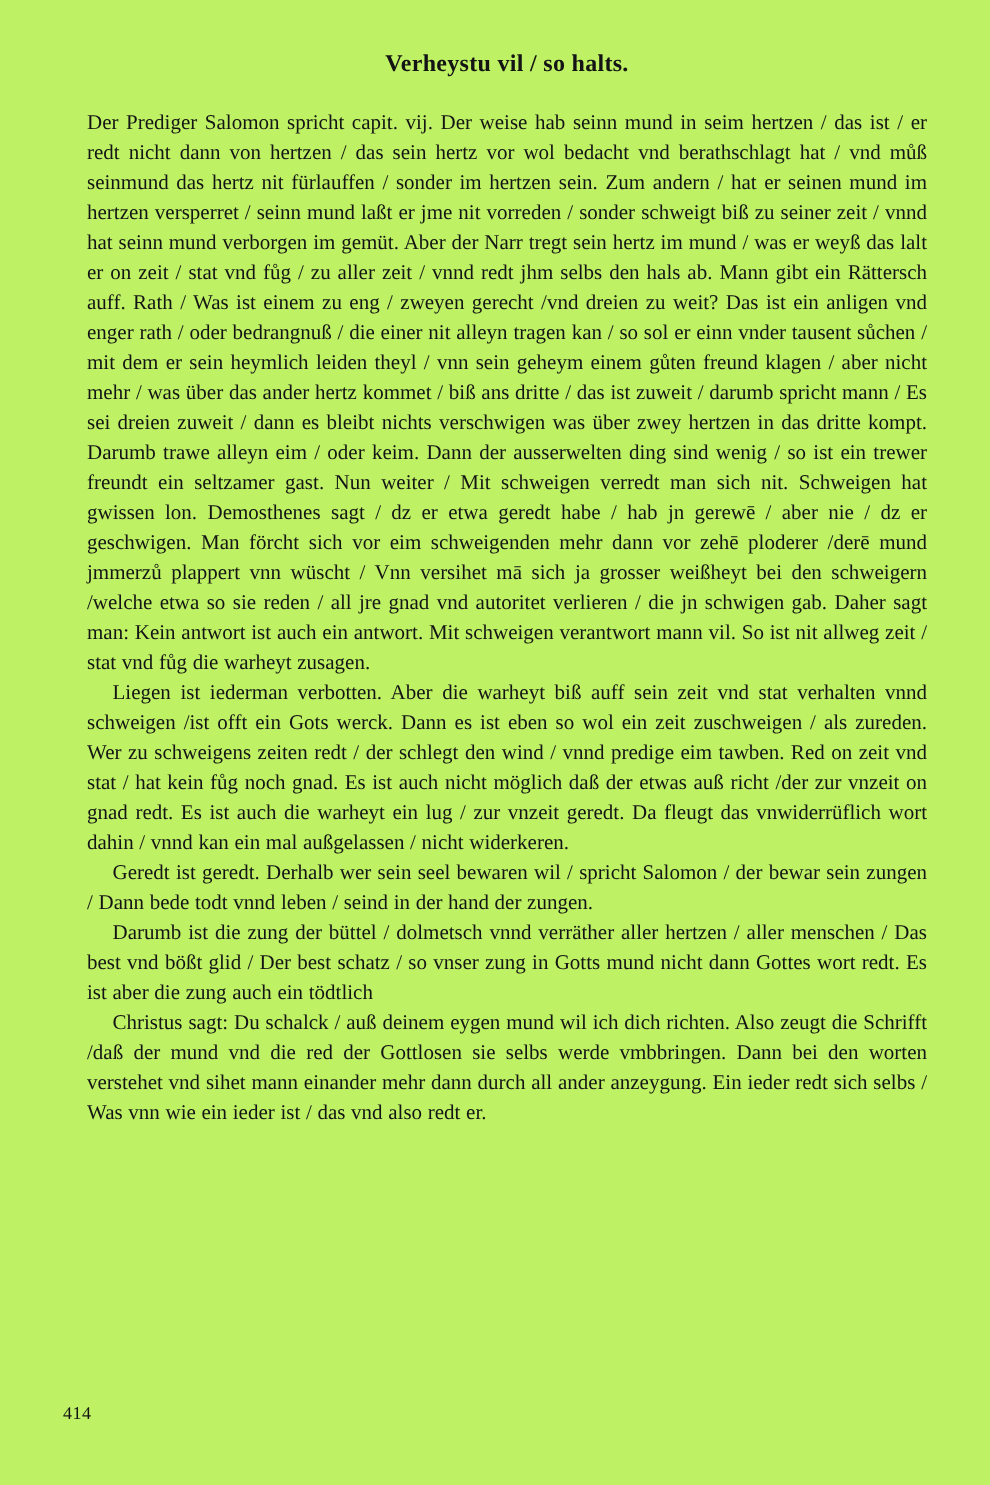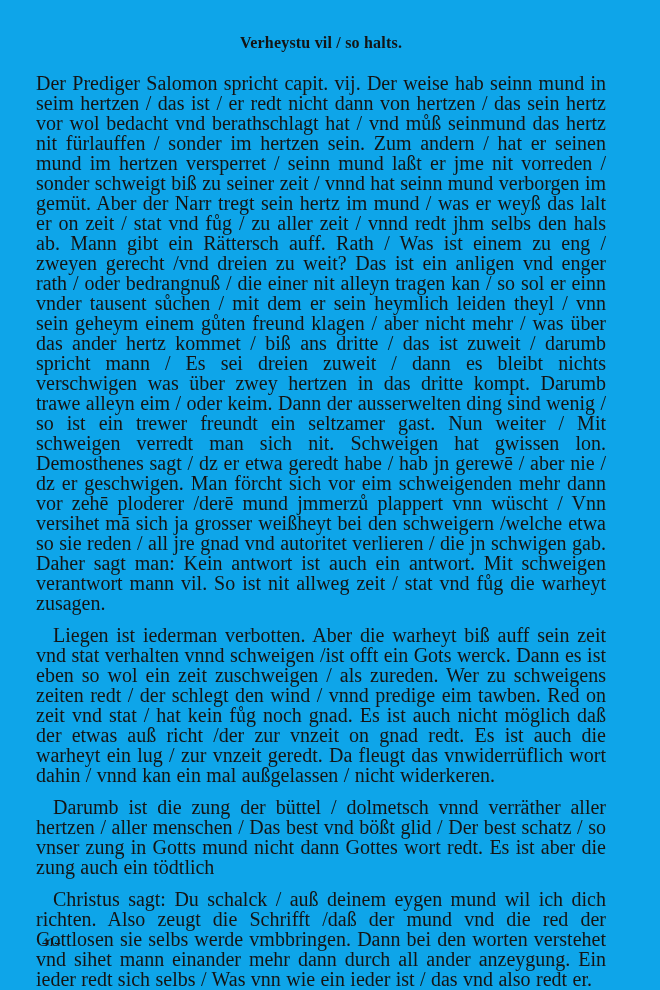--- a/index.html
+++ b/index.html
@@ -12,37 +12,37 @@
     background: #ffffff;
     color: #141414;
     font-family: "Liberation Serif", serif;
     -webkit-font-smoothing: antialiased;
   }
   .page {
     position: relative;
     width: 660px;
     height: 990px;
     box-sizing: border-box;
-    padding: 34px 42px 0 24px;
-    background: #0ea5e9;
+    padding: 34px 42px 0 58px;
+    background: #bef264;
     overflow: hidden;
   }
   .title {
     font-size: 16px;
     font-weight: bold;
     text-align: center;
     margin: 0 0 21px 0;
     letter-spacing: 0.2px;
   }
   .text-block {
     width: 100%;
   }
   .para {
-    margin: 12px;
-    font-size: 20px;
+    margin: 0;
+    font-size: 14px;
     line-height: 20px;
     text-align: justify;
     word-spacing: 0.02em;
   }
   .para.indent {
     text-indent: 17px;
   }
   .page-number {
     position: absolute;
     left: 42px;
@@ -54,19 +54,20 @@
 </head>
 <body>
 
 <div class="page">
 
   <h1 class="title">Verheystu vil / so halts.</h1>
 
   <div class="text-block">
     <p class="para">Der Prediger Salomon spricht capit. vij. Der weise hab seinn mund in seim hertzen / das ist / er redt nicht dann von hertzen / das sein hertz vor wol bedacht vnd berathschlagt hat / vnd můß seinmund das hertz nit fürlauffen / sonder im hertzen sein. Zum andern / hat er seinen mund im hertzen versperret / seinn mund laßt er jme nit vorreden / sonder schweigt biß zu seiner zeit / vnnd hat seinn mund verborgen im gemüt. Aber der Narr tregt sein hertz im mund / was er weyß das lalt er on zeit / stat vnd fůg / zu aller zeit / vnnd redt jhm selbs den hals ab. Mann gibt ein Rättersch auff. Rath / Was ist einem zu eng / zweyen gerecht /vnd dreien zu weit? Das ist ein anligen vnd enger rath / oder bedrangnuß / die einer nit alleyn tragen kan / so sol er einn vnder tausent sůchen / mit dem er sein heymlich leiden theyl / vnn sein geheym einem gůten freund klagen / aber nicht mehr / was über das ander hertz kommet / biß ans dritte / das ist zuweit / darumb spricht mann / Es sei dreien zuweit / dann es bleibt nichts verschwigen was über zwey hertzen in das dritte kompt. Darumb trawe alleyn eim / oder keim. Dann der ausserwelten ding sind wenig / so ist ein trewer freundt ein seltzamer gast. Nun weiter / Mit schweigen verredt man sich nit. Schweigen hat gwissen lon. Demosthenes sagt / dz er etwa geredt habe / hab jn gerewē / aber nie / dz er geschwigen. Man förcht sich vor eim schweigenden mehr dann vor zehē ploderer /derē mund jmmerzů plappert vnn wüscht / Vnn versihet mā sich ja grosser weißheyt bei den schweigern /welche etwa so sie reden / all jre gnad vnd autoritet verlieren / die jn schwigen gab. Daher sagt man: Kein antwort ist auch ein antwort. Mit schweigen verantwort mann vil. So ist nit allweg zeit / stat vnd fůg die warheyt zusagen.</p>
     <p class="para indent">Liegen ist iederman verbotten. Aber die warheyt biß auff sein zeit vnd stat verhalten vnnd schweigen /ist offt ein Gots werck. Dann es ist eben so wol ein zeit zuschweigen / als zureden. Wer zu schweigens zeiten redt / der schlegt den wind / vnnd predige eim tawben. Red on zeit vnd stat / hat kein fůg noch gnad. Es ist auch nicht möglich daß der etwas auß richt /der zur vnzeit on gnad redt. Es ist auch die warheyt ein lug / zur vnzeit geredt. Da fleugt das vnwiderrüflich wort dahin / vnnd kan ein mal außgelassen / nicht widerkeren.</p>
+    <p class="para indent">Geredt ist geredt. Derhalb wer sein seel bewaren wil / spricht Salomon / der bewar sein zungen / Dann bede todt vnnd leben / seind in der hand der zungen.</p>
     <p class="para indent">Darumb ist die zung der büttel / dolmetsch vnnd verräther aller hertzen / aller menschen / Das best vnd bößt glid / Der best schatz / so vnser zung in Gotts mund nicht dann Gottes wort redt. Es ist aber die zung auch ein tödtlich</p>
     <p class="para indent">Christus sagt: Du schalck / auß deinem eygen mund wil ich dich richten. Also zeugt die Schrifft /daß der mund vnd die red der Gottlosen sie selbs werde vmbbringen. Dann bei den worten verstehet vnd sihet mann einander mehr dann durch all ander anzeygung. Ein ieder redt sich selbs / Was vnn wie ein ieder ist / das vnd also redt er.</p>
   </div>
 
   <div class="page-number">414</div>
 
 </div>
 
 </body></html>

